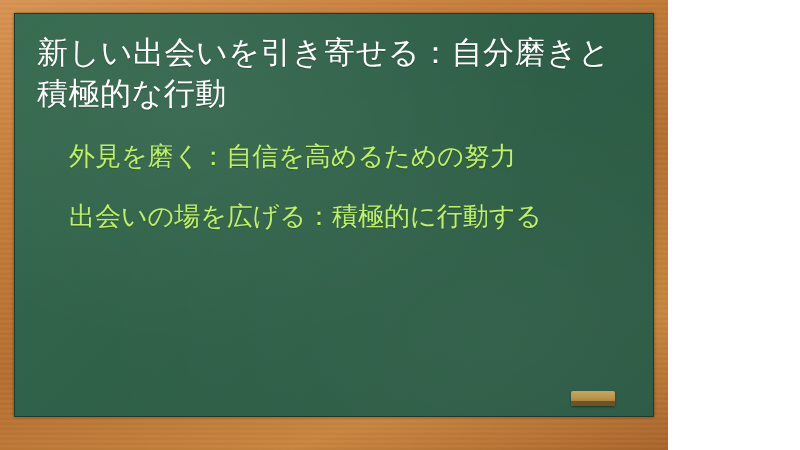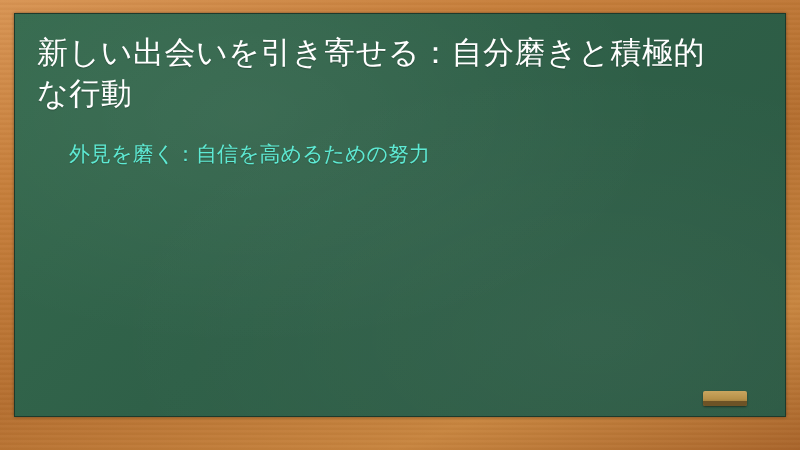--- a/index.html
+++ b/index.html
@@ -8,21 +8,21 @@
   }
   body {
     width: 800px;
     height: 450px;
     background: #ffffff;
     font-family: "Liberation Sans", sans-serif;
     overflow: hidden;
   }
   .slide {
     position: relative;
-    width: 800px;
+    width: 668px;
     height: 450px;
     background: #c87f3c;
     box-sizing: border-box;
     padding-left: 25px;
   }
   
   .frame {
     position: absolute;
     inset: 0;
     background: linear-gradient(160deg, #d89453 0%, #c77f3b 25%, #b56f30 55%, #c8853f 80%, #a9652b 100%);
@@ -74,23 +74,23 @@
     margin: 0 0 0 0;
     max-width: 700px;
     text-shadow: 0 1px 1px rgba(0,0,0,0.25);
   }
   .bullets {
     margin: 26px 0 0 0;
     padding: 0;
     list-style: none;
   }
   .bullets li {
-    font-size: 21px;
+    font-size: 26px;
     line-height: 1.3;
-    color: #5eead4;
+    color: #bef264;
     padding-left: 32px;
     margin-bottom: 26px;
     text-shadow: 0 1px 1px rgba(0,0,0,0.2);
   }
   .eraser {
     position: absolute;
     right: 38px;
     bottom: 10px;
     width: 44px;
     height: 15px;
@@ -112,19 +112,20 @@
 <body>
 
 <div class="slide">
   <div class="frame"></div>
   <div class="board-outer">
     <div class="board-inner"></div>
     <div class="content">
       <h1 class="title">新しい出会いを引き寄せる：自分磨きと積極的な行動</h1>
       <ul class="bullets">
         <li>外見を磨く：自信を高めるための努力</li>
+        <li>出会いの場を広げる：積極的に行動する</li>
       </ul>
     </div>
     <div class="eraser">
       <div class="felt"></div>
     </div>
   </div>
 </div>
 
 </body></html>

